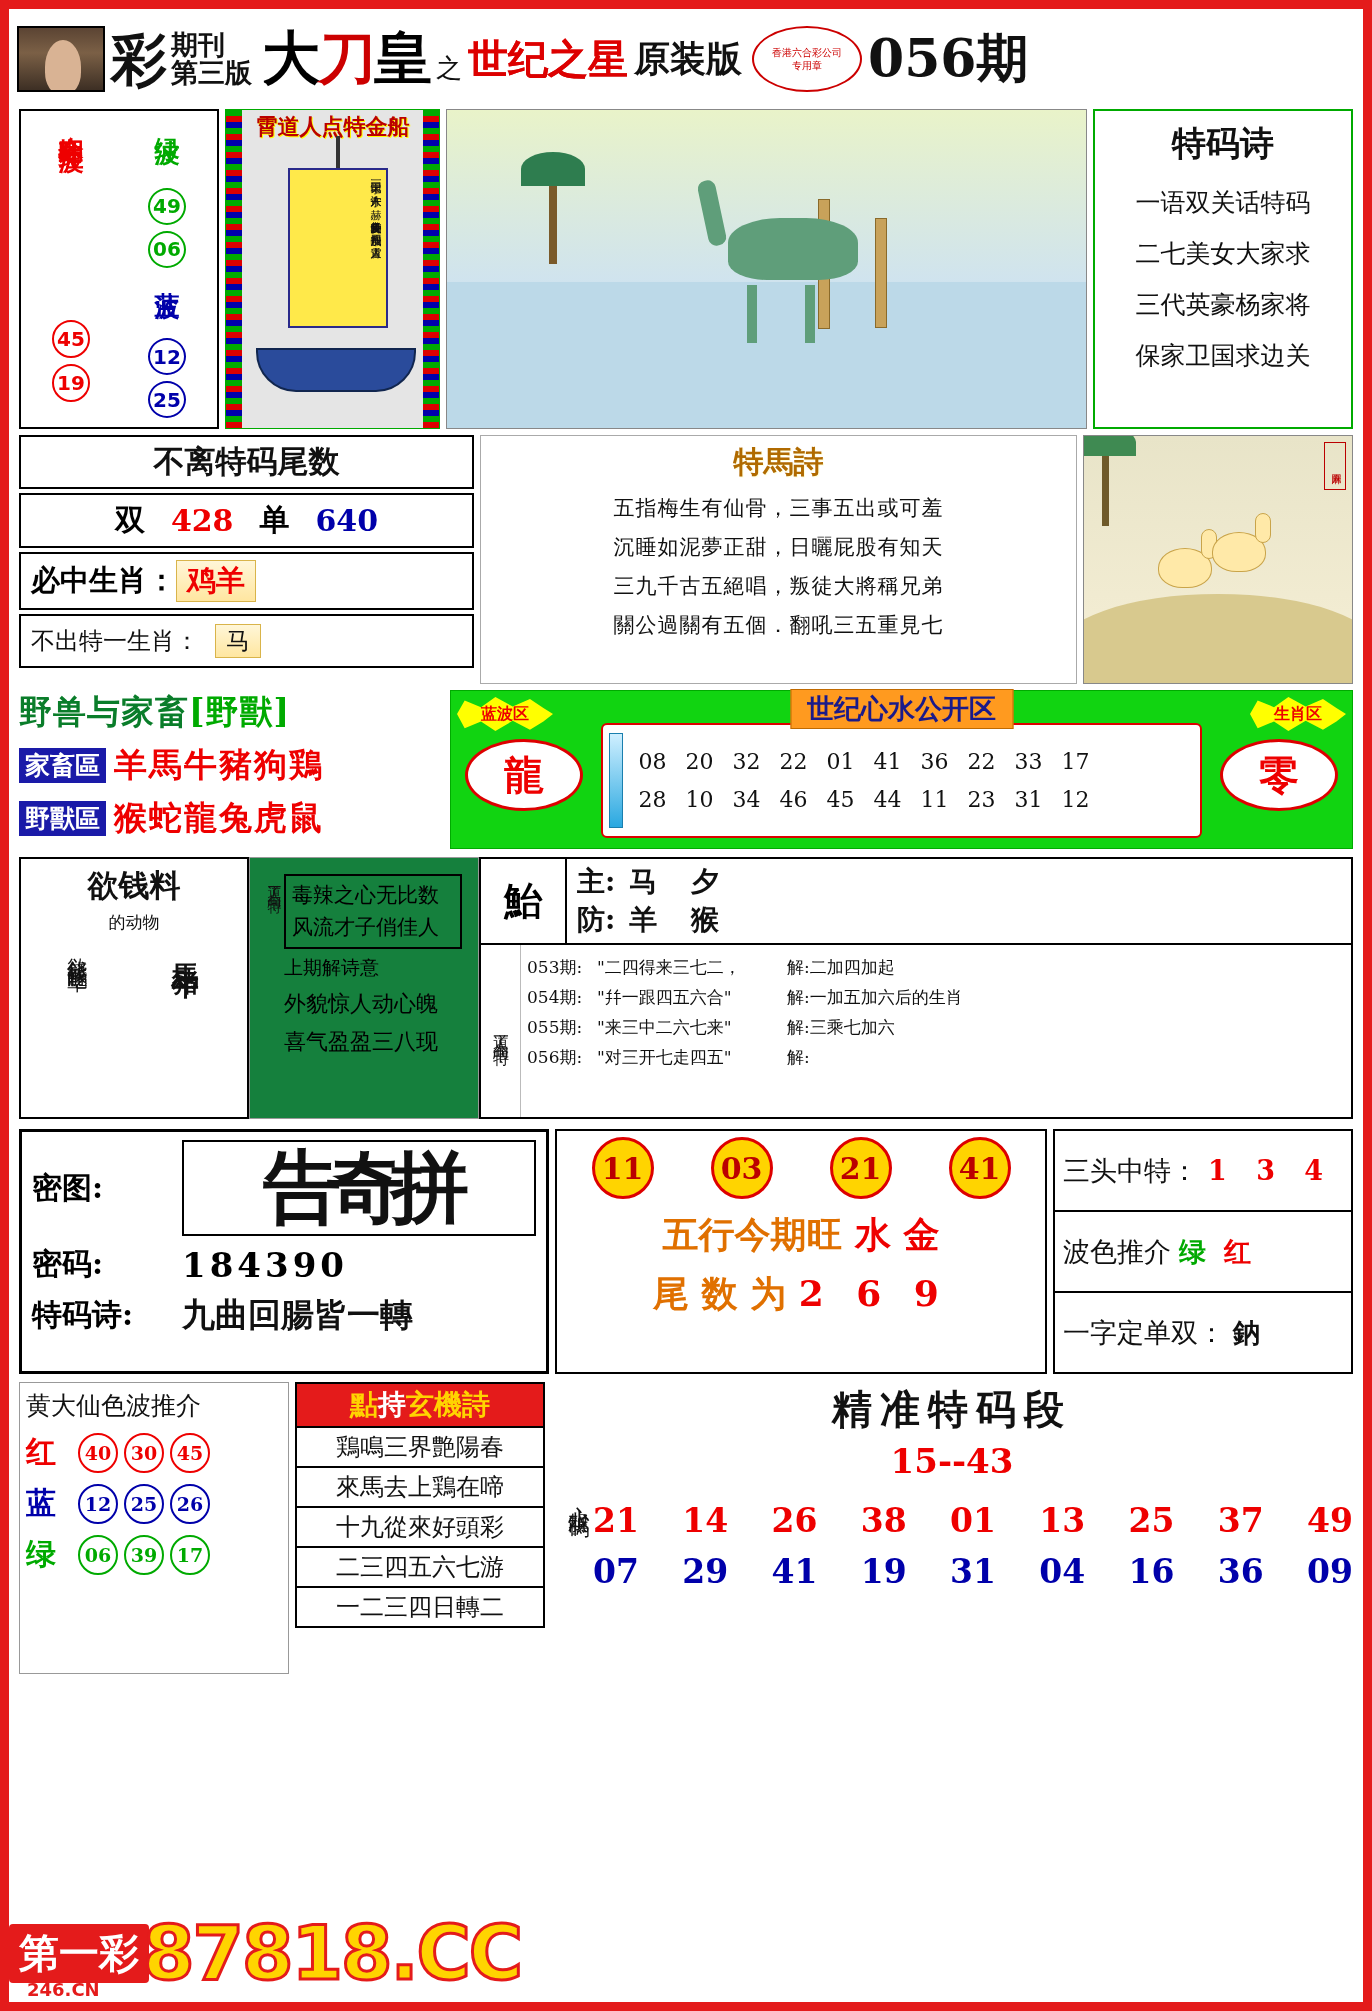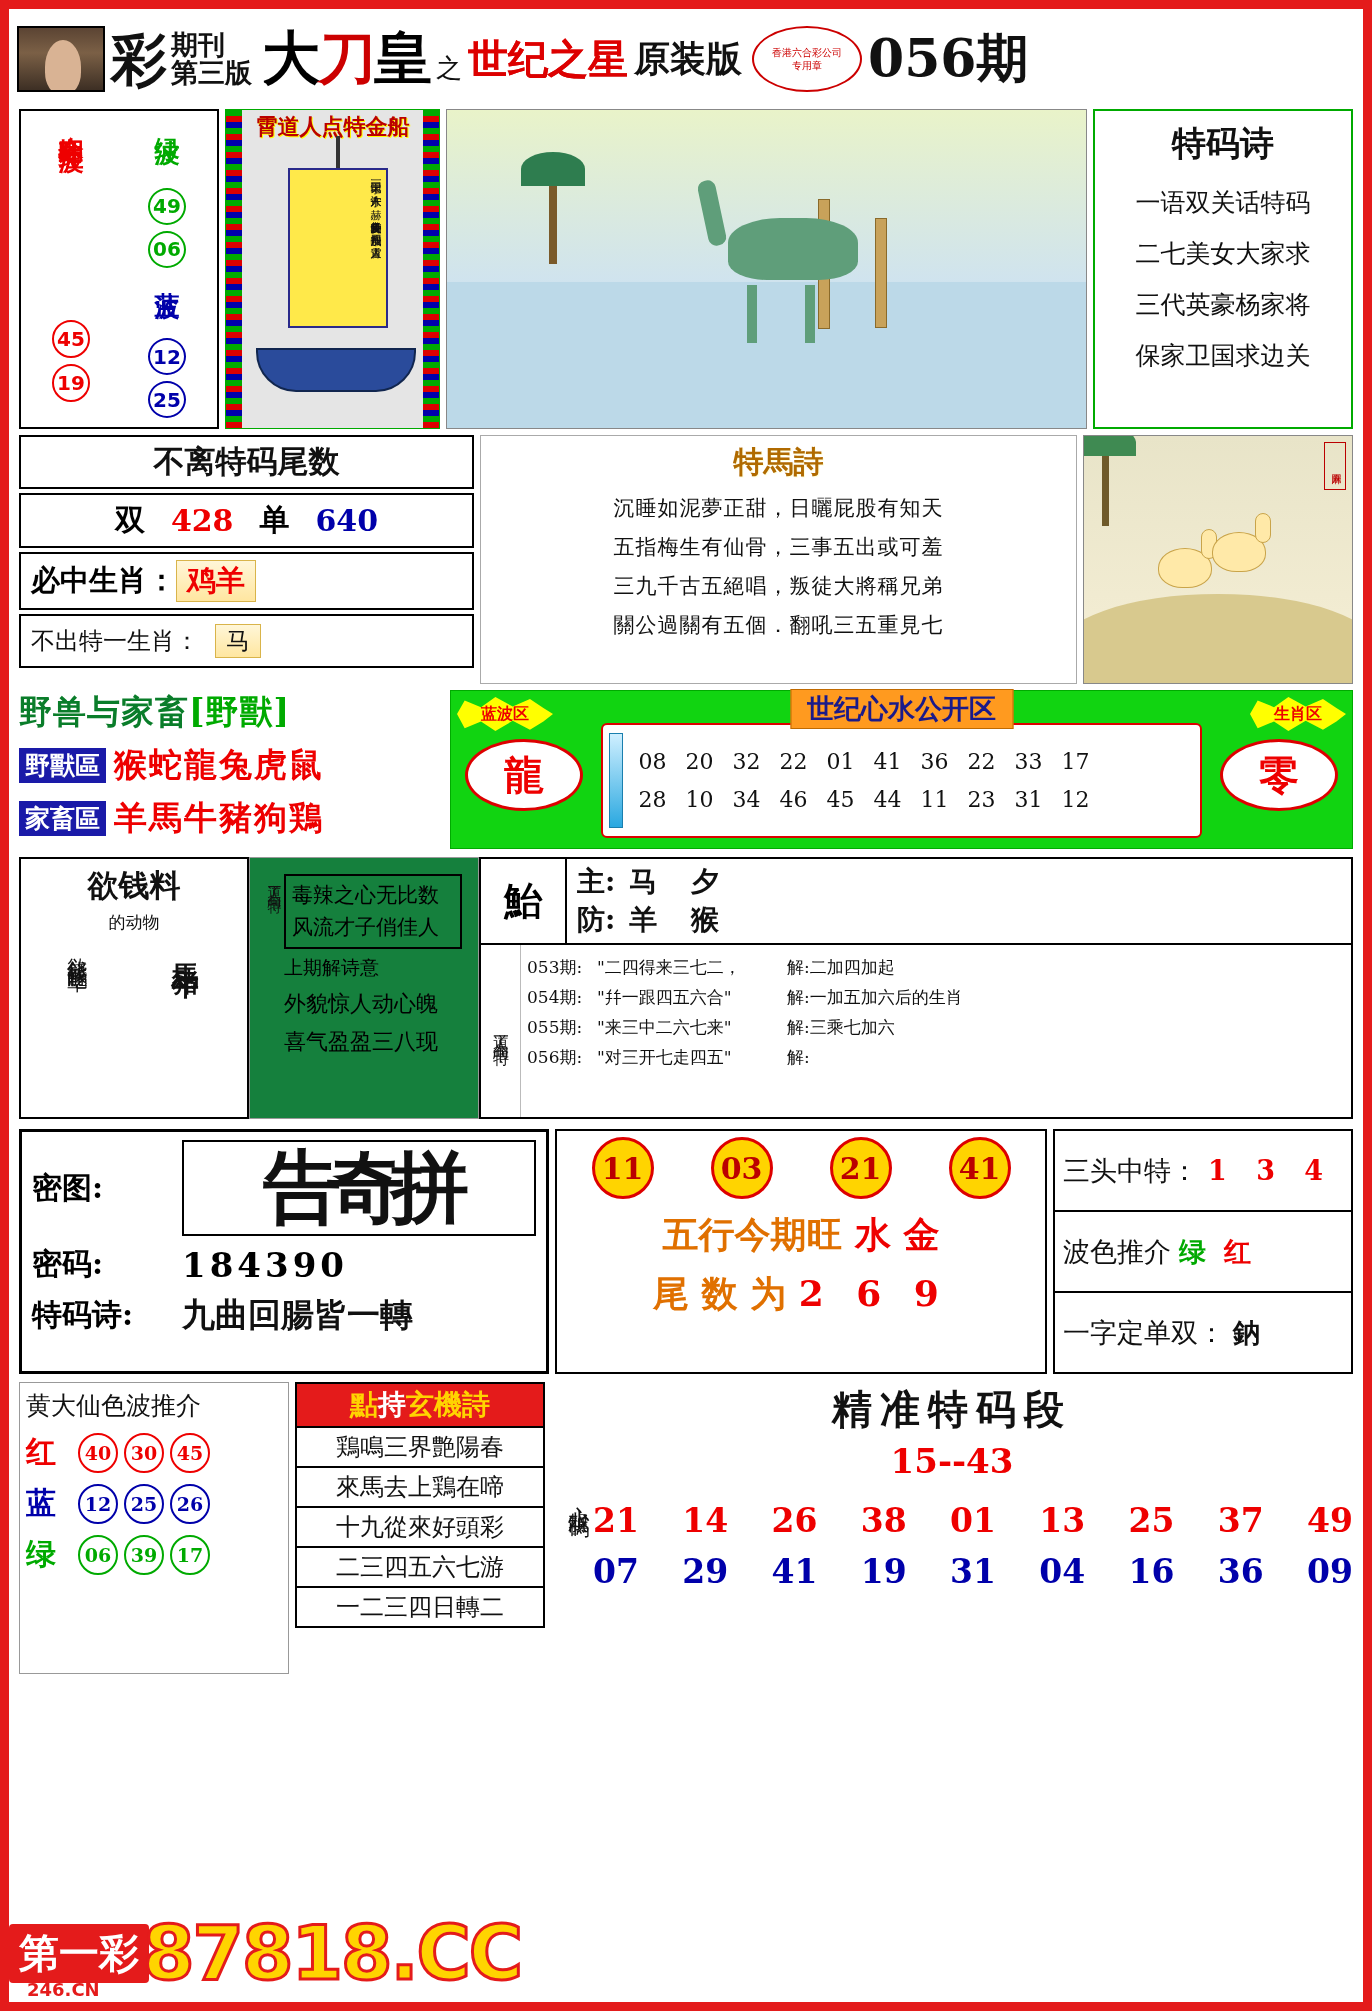--- a/index.html
+++ b/index.html
@@ -493,48 +493,48 @@
         <span class="hl">鸡羊</span>
       </div>
       <div class="b-row3">
         <span>不出特一生肖：</span>
         <span class="hl" style="color:#111;margin-left:16px">马</span>
       </div>
     </div>
 
     <div class="mid2">
       <div class="mid2-title">特馬詩</div>
+      <div class="mid2-line">五指梅生有仙骨，三事五出或可羞</div>
       <div class="mid2-line">沉睡如泥夢正甜，日曬屁股有知天</div>
-      <div class="mid2-line">五指梅生有仙骨，三事五出或可羞</div>
       <div class="mid2-line">三九千古五絕唱，叛徒大將稱兄弟</div>
       <div class="mid2-line">關公過關有五個．翻吼三五重見七</div>
     </div>
 
     <div class="goose-box">
       <div class="goose-sky"></div>
       <div class="goose-mound"></div>
       <div class="gpalm"></div>
       <div class="goose" style="left:74px;top:112px"></div>
       <div class="goose" style="left:128px;top:96px"></div>
       <div class="goose-seal">麻圖</div>
     </div>
   </div>
 
   <div class="row3">
     <div class="beast-box">
       <div class="beast-title">
         <span>野兽与家畜</span><span class="br">[野獸]</span>
       </div>
       <div class="beast-line">
+        <span class="beast-tag">家畜區</span>
+        <span class="beast-animals">羊馬牛豬狗鶏</span>
+      </div>
+      <div class="beast-line">
         <span class="beast-tag">野獸區</span>
         <span class="beast-animals">猴蛇龍兔虎鼠</span>
-      </div>
-      <div class="beast-line">
-        <span class="beast-tag">家畜區</span>
-        <span class="beast-animals">羊馬牛豬狗鶏</span>
       </div>
     </div>
 
     <div class="center3">
       <div class="center3-title">世纪心水公开区</div>
       <div class="burst l">蓝波区</div>
       <div class="burst r">生肖区</div>
       <div class="oval left">龍</div>
       <div class="oval right">零</div>
       <div class="num-panel">

